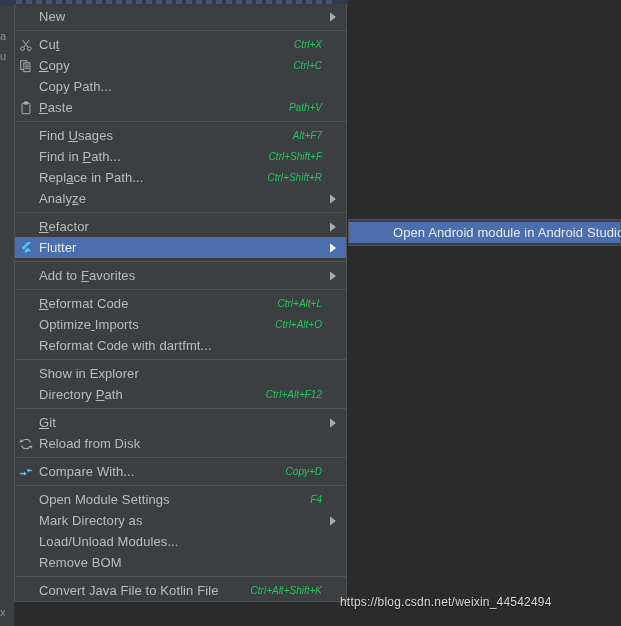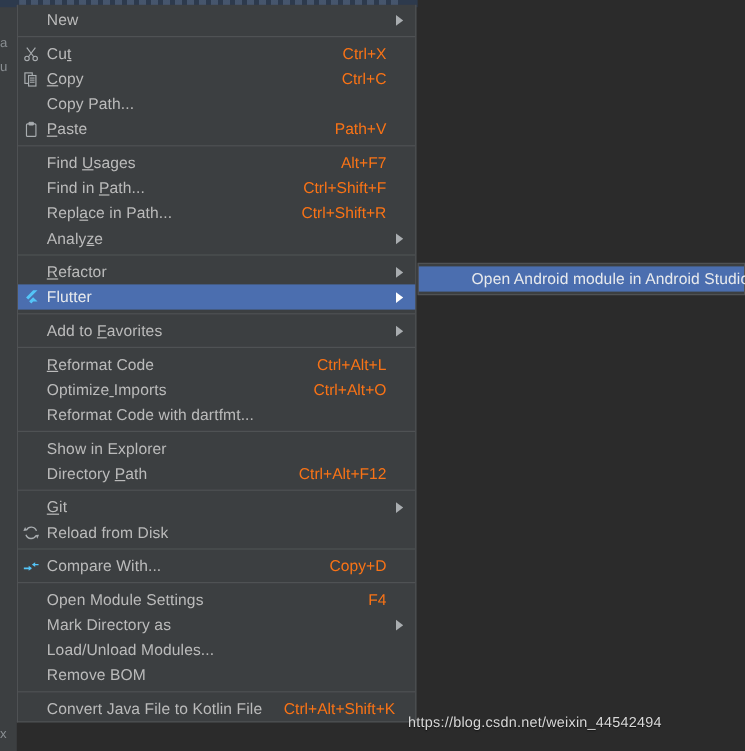--- a/index.html
+++ b/index.html
@@ -94,24 +94,25 @@
     align-items: center;
     justify-content: center;
   }
   .mi-label {
     flex: 1;
     padding-left: 2px;
     letter-spacing: .1px;
   }
   .mi-label u { text-decoration: underline; }
   .mi-accel {
-    color: #f97316;
-    font-size: 13px;
+    color: #22c55e;
+    font-size: 10px;
     padding-left: 18px;
     padding-right: 4px;
+    font-style: italic;
   }
   .menu-item.selected .mi-accel { color: #dfe4ee; }
   .mi-arrow {
     width: 14px;
     min-width: 14px;
     display: flex;
     align-items: center;
     justify-content: center;
   }
   .sep {

